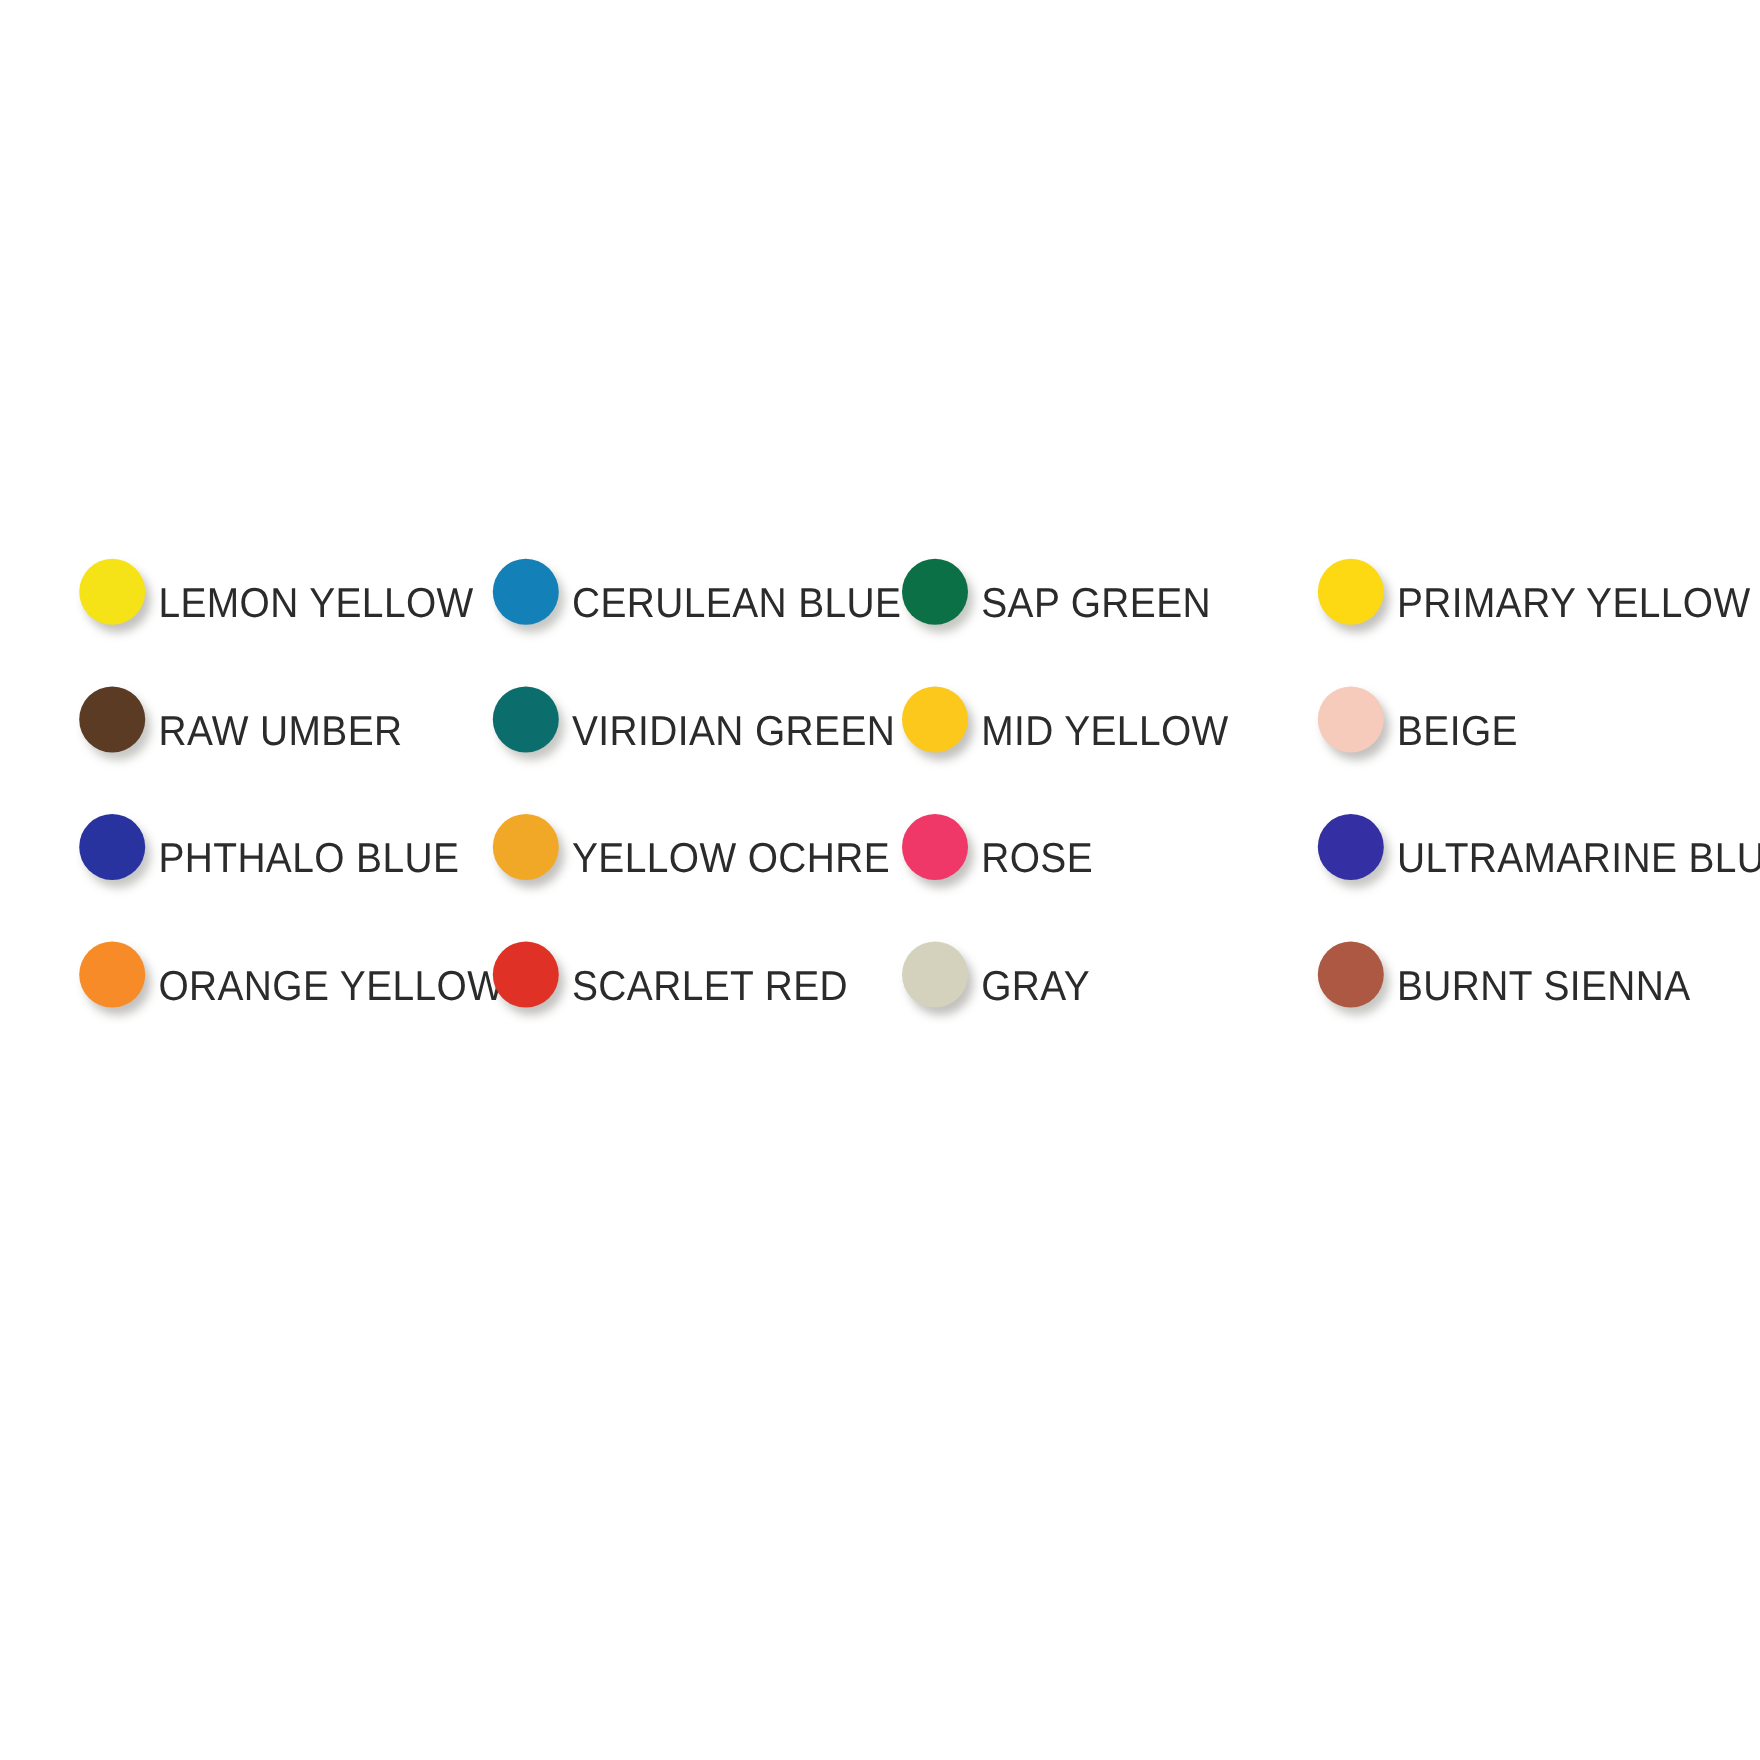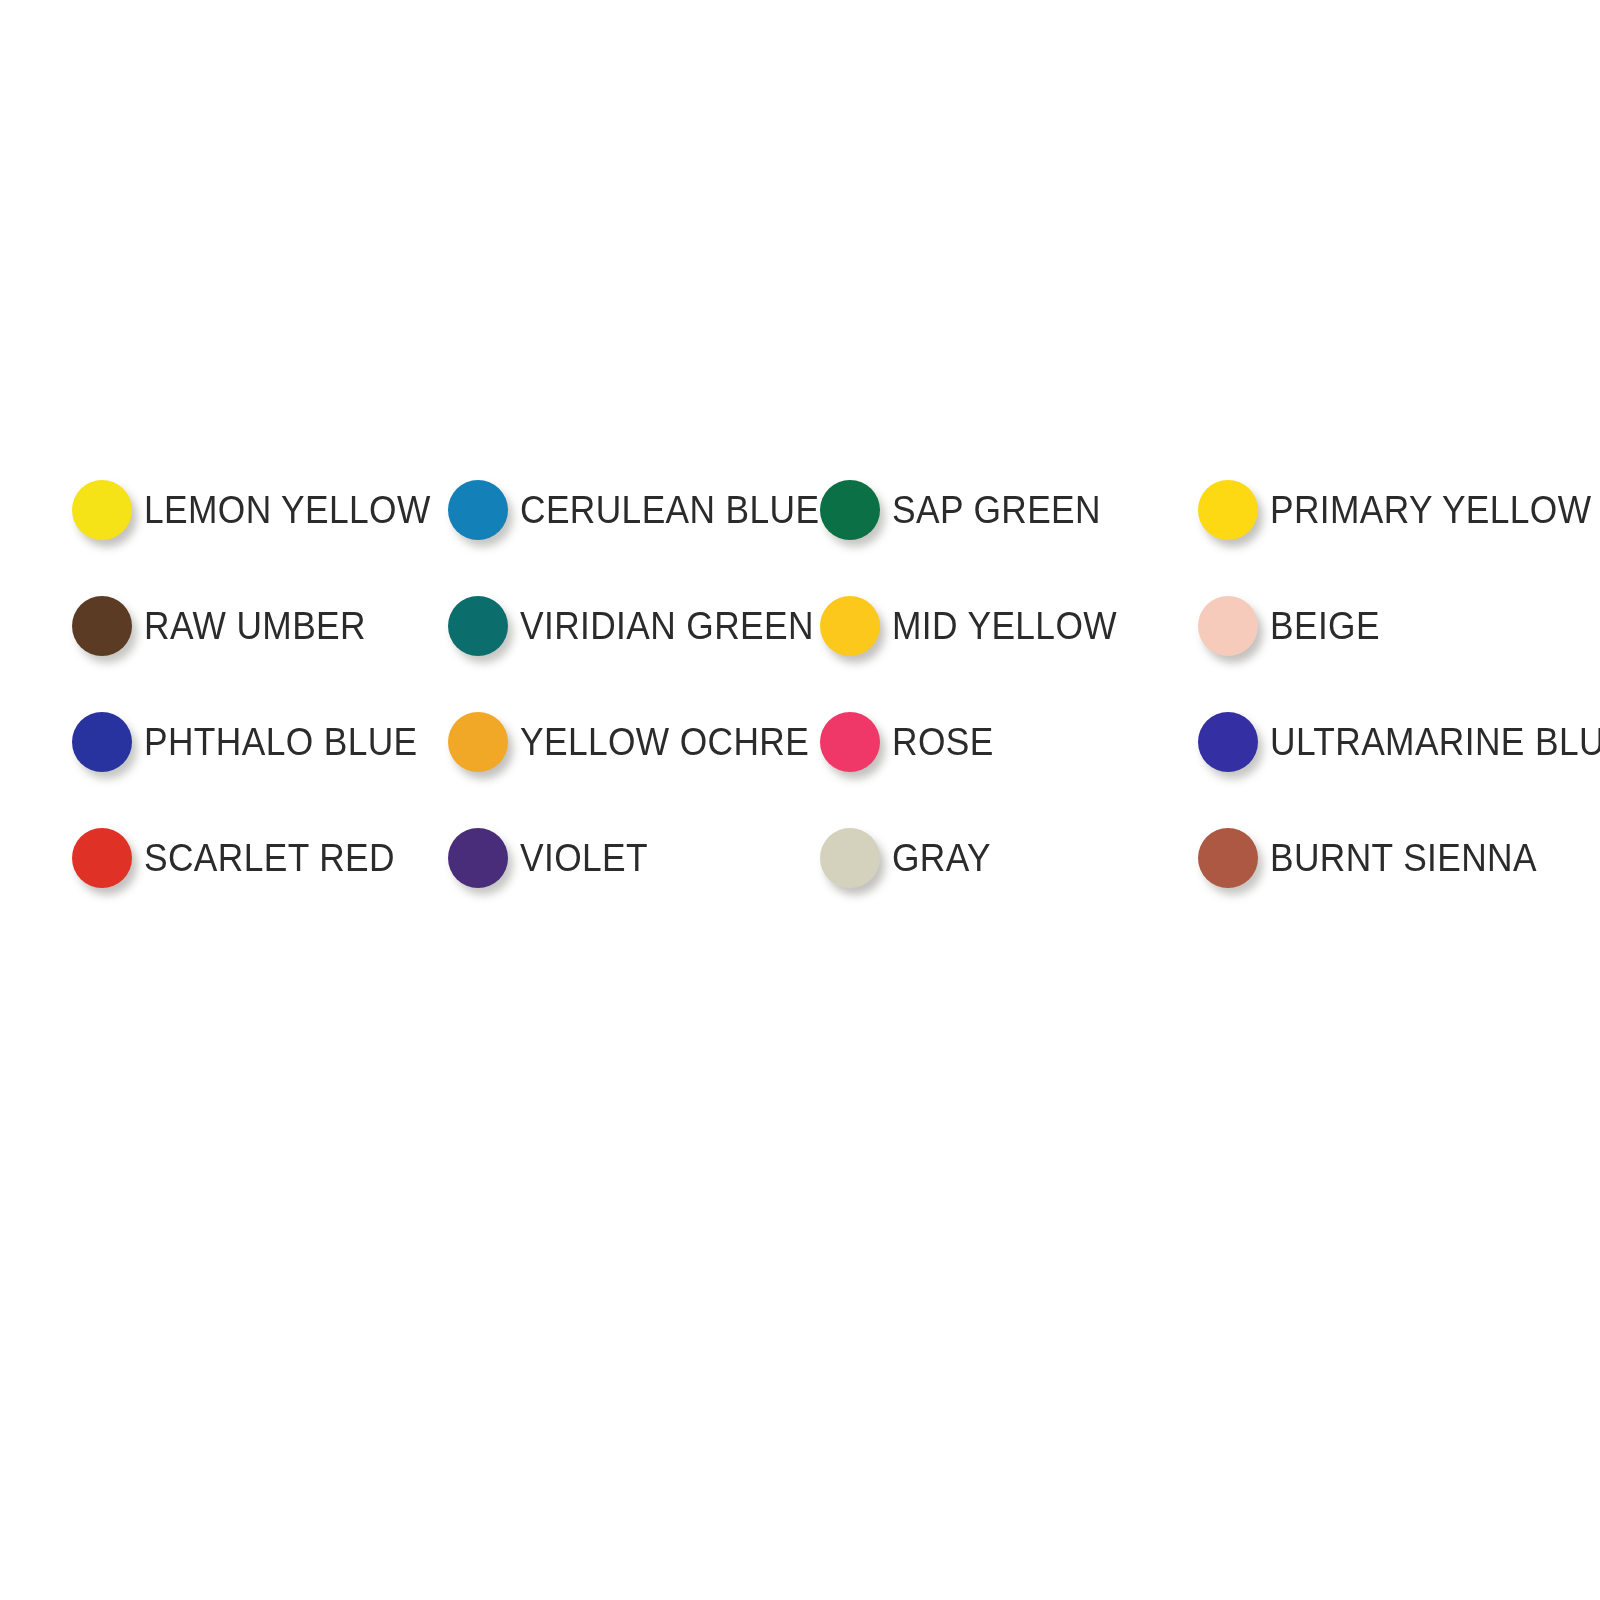--- a/index.html
+++ b/index.html
@@ -22,21 +22,21 @@
     top: 452px;
     width: 1456px;
     display: grid;
     grid-template-columns: 376px 372px 378px 330px;
     grid-auto-rows: 116px;
     align-items: center;
   }
 
   .swatch-row {
     display: flex;
-    align-items: center;
+    align-items: flex-end;
     height: 116px;
   }
 
   .swatch-dot {
     width: 60px;
     height: 60px;
     border-radius: 50%;
     flex: 0 0 60px;
     box-shadow: 5px 7px 9px rgba(120, 118, 112, 0.42);
     position: relative;
@@ -105,26 +105,26 @@
     </div>
     <div class="swatch-row">
       <span class="swatch-dot is-light" style="background: rgb(239, 56, 103);"></span>
       <span class="swatch-label">ROSE</span>
     </div>
     <div class="swatch-row">
       <span class="swatch-dot" style="background: rgb(52, 48, 164);"></span>
       <span class="swatch-label">ULTRAMARINE BLUE</span>
     </div>
     <div class="swatch-row">
+      <span class="swatch-dot is-light" style="background: rgb(246, 139, 40);"></span>
+      <span class="swatch-label">ORANGE YELLOW</span>
+    </div>
+    <div class="swatch-row">
       <span class="swatch-dot is-light" style="background: rgb(224, 49, 39);"></span>
       <span class="swatch-label">SCARLET RED</span>
-    </div>
-    <div class="swatch-row">
-      <span class="swatch-dot" style="background: rgb(74, 45, 122);"></span>
-      <span class="swatch-label">VIOLET</span>
     </div>
     <div class="swatch-row">
       <span class="swatch-dot is-light" style="background: rgb(212, 210, 189);"></span>
       <span class="swatch-label">GRAY</span>
     </div>
     <div class="swatch-row">
       <span class="swatch-dot" style="background: rgb(173, 88, 67);"></span>
       <span class="swatch-label">BURNT SIENNA</span>
     </div>
   </div>

